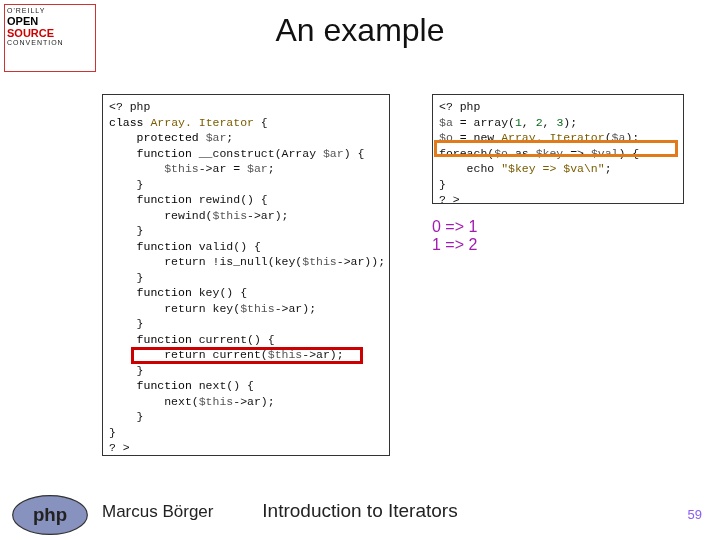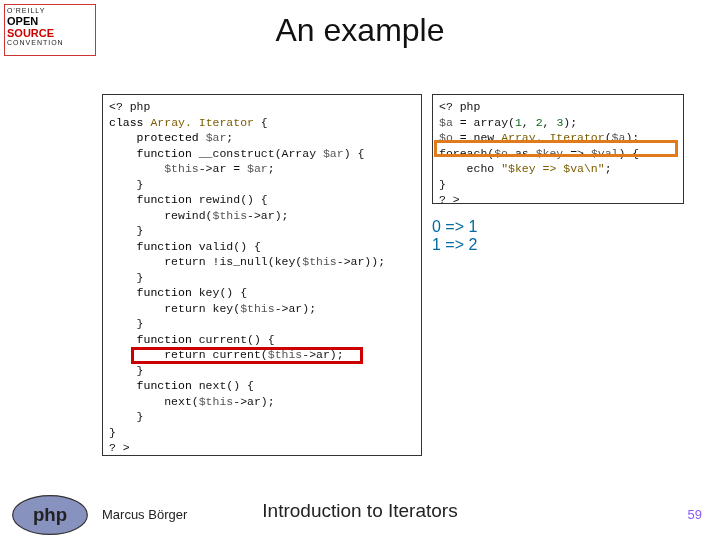--- a/index.html
+++ b/index.html
@@ -8,21 +8,21 @@
     width: 720px;
     height: 540px;
     background: #fff;
     font-family: Verdana, Arial, sans-serif;
     position: relative;
     overflow: hidden;
   }
   .logo-oreilly {
     position: absolute;
     top: 4px; left: 4px;
-    width: 92px; height: 52px;
+    width: 92px; height: 68px;
     border: 1px solid #c33;
     background: #fff;
     font-size: 7px;
     line-height: 1.1;
     padding: 2px;
   }
   .logo-oreilly .t1 { font-size: 7px; letter-spacing: 1px; color:#222; }
   .logo-oreilly .os { font-weight: bold; font-size: 11px; color:#000; }
   .logo-oreilly .os .red { color:#c00; }
   .logo-oreilly .conv { font-size: 7px; letter-spacing: 1px; color:#222;}
@@ -42,36 +42,36 @@
     font-family: "Courier New", monospace;
     font-size: 11.5px;
     line-height: 1.35;
     white-space: pre;
     padding: 4px 6px;
     color: #111;
   }
   .box-left {
     left: 102px;
     top: 94px;
-    width: 320px;
+    width: 288px;
     height: 362px;
   }
   .box-right {
     left: 432px;
     top: 94px;
     width: 252px;
     height: 110px;
   }
   .output {
     position: absolute;
     left: 432px;
     top: 218px;
     font-family: Arial, sans-serif;
     font-size: 16px;
-    color: #0369a1;
+    color: #a21caf;
   }
   .kw { color: #000; }
   .cls { color: #7a5c00; }
   .var { color: #555; }
   .num { color: #0a6a1a; }
   .str { color: #7a5c00; }
   .highlight-red {
     position: absolute;
     border: 3px solid #c00;
     pointer-events: none;
@@ -90,21 +90,21 @@
   .hl-right {
     left: 434px;
     top: 140px;
     width: 244px;
     height: 17px;
   }
   .footer-author {
     position: absolute;
     left: 102px;
     bottom: 18px;
-    font-size: 13px;
+    font-size: 17px;
     color: #222;
   }
   .footer-title {
     position: absolute;
     left: 0; right: 0;
     bottom: 18px;
     text-align: center;
     font-size: 19px;
     color: #222;
   }

